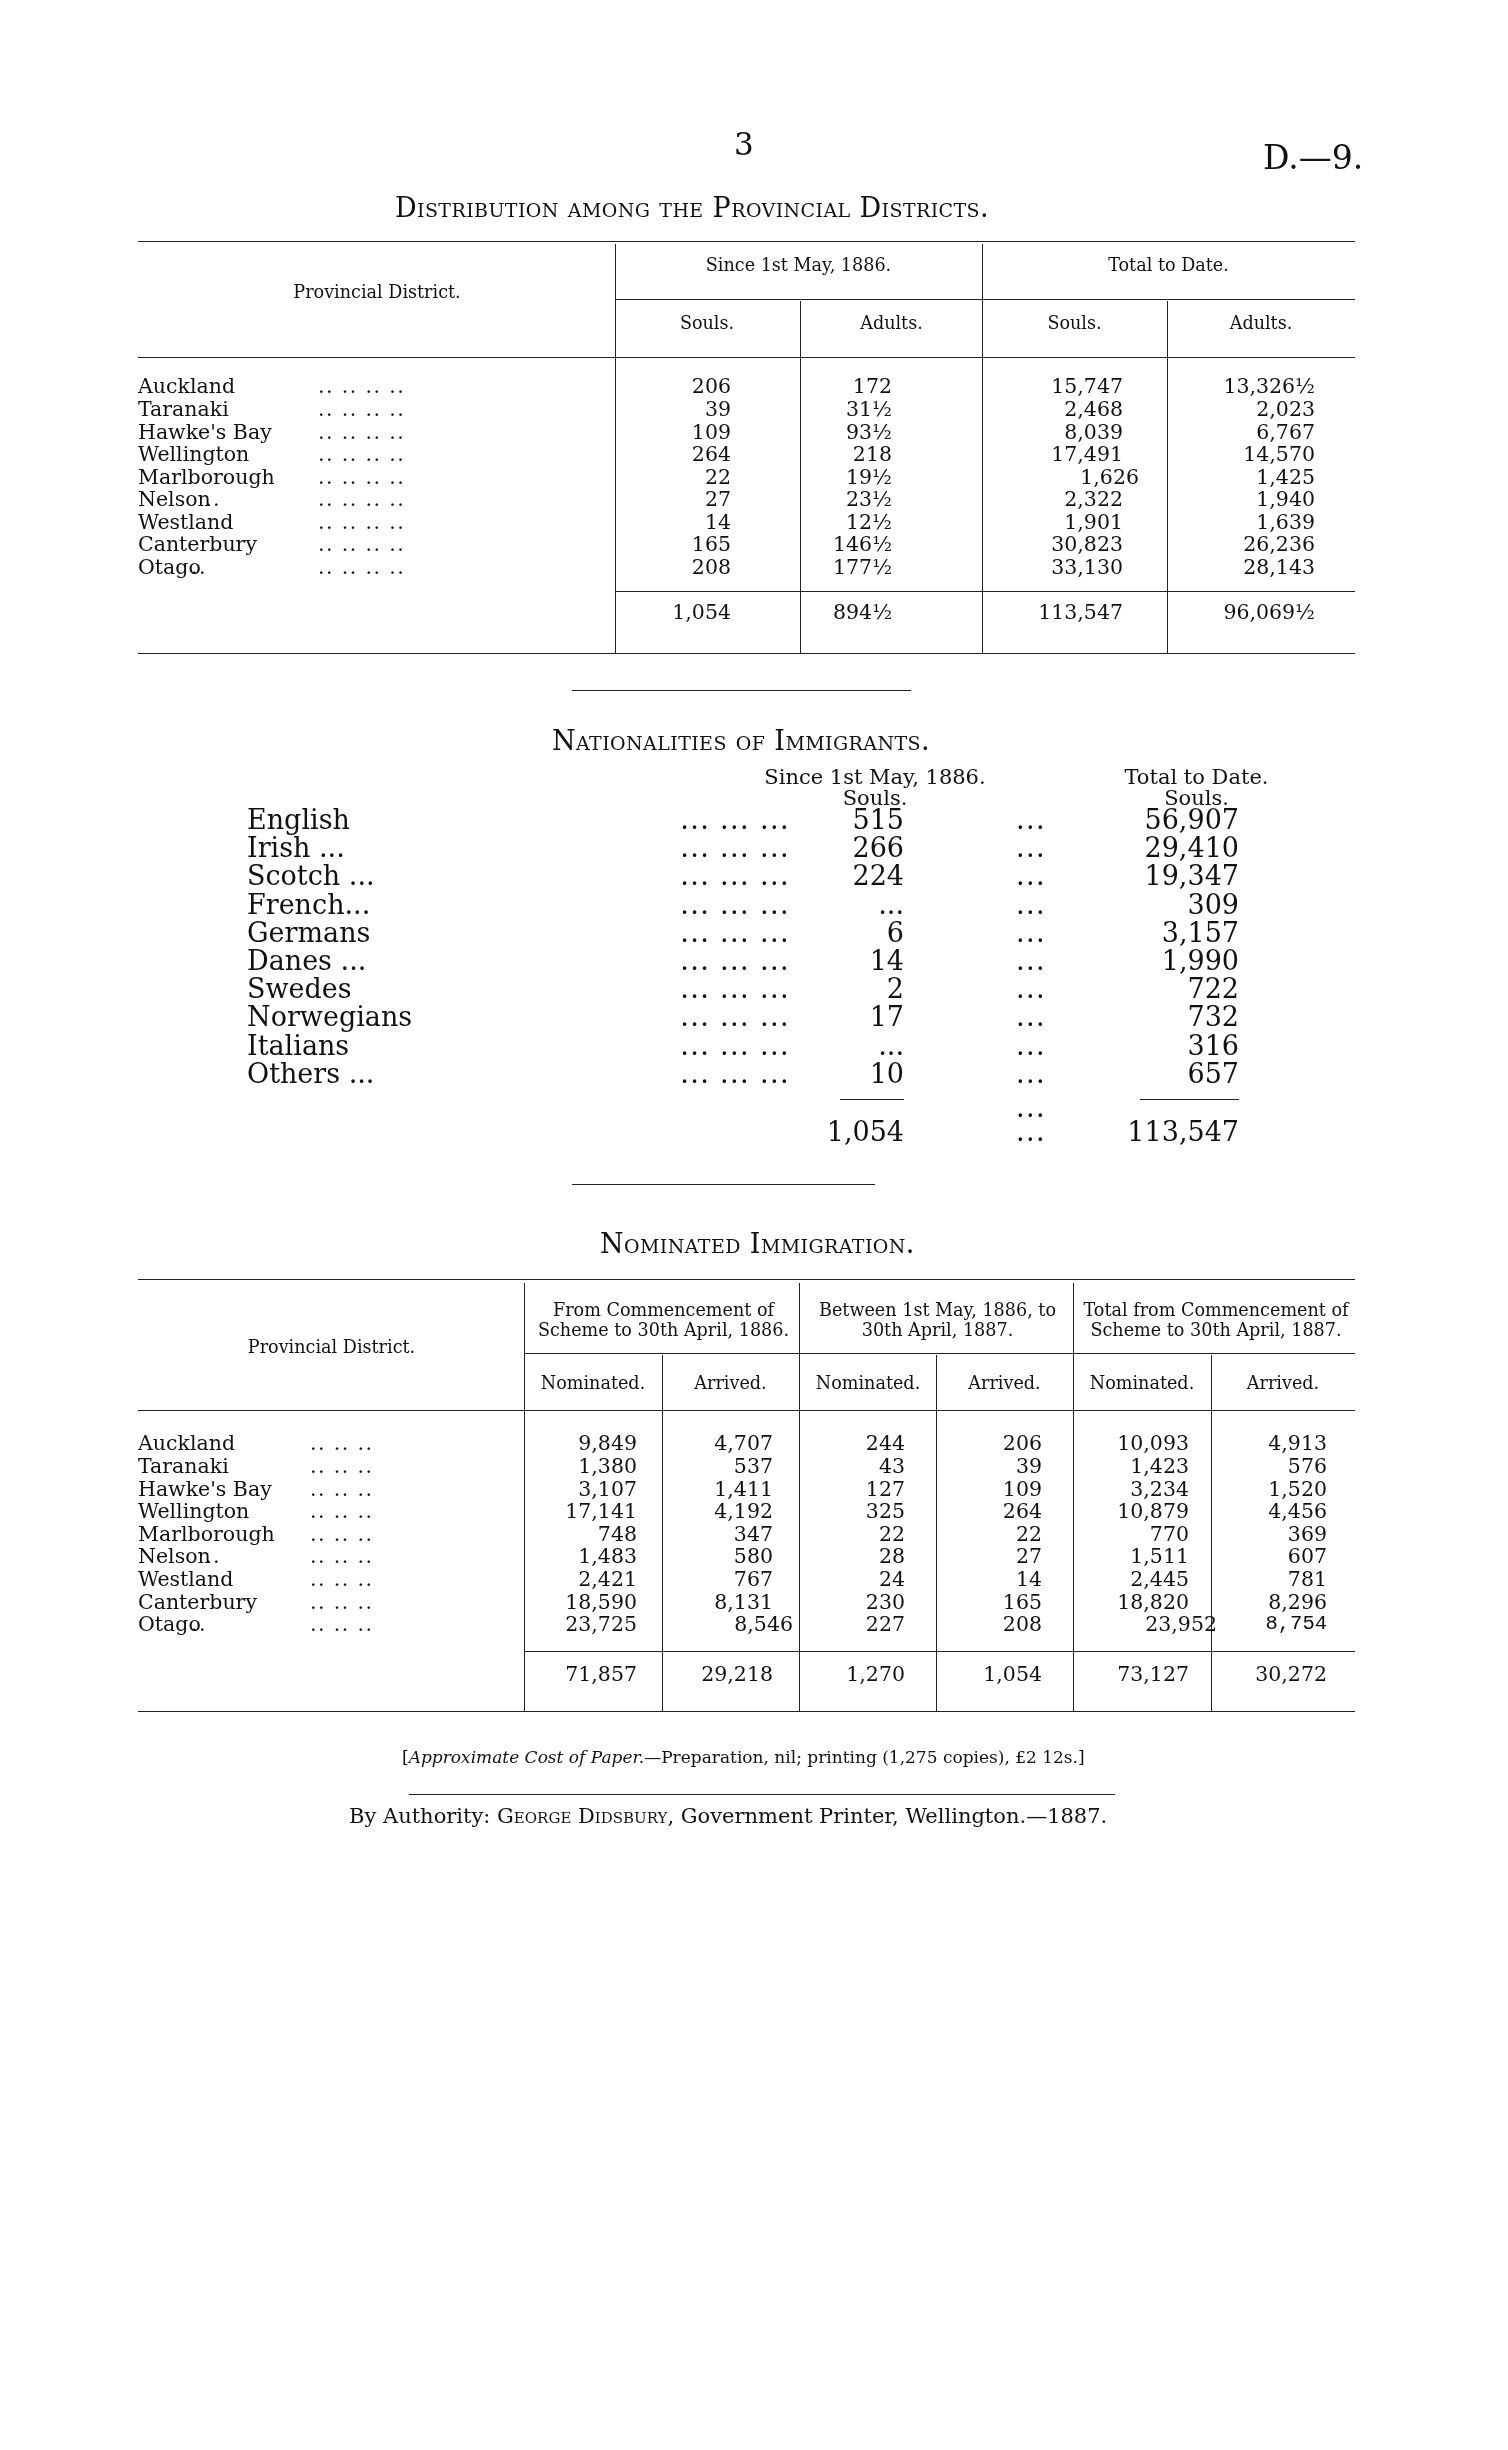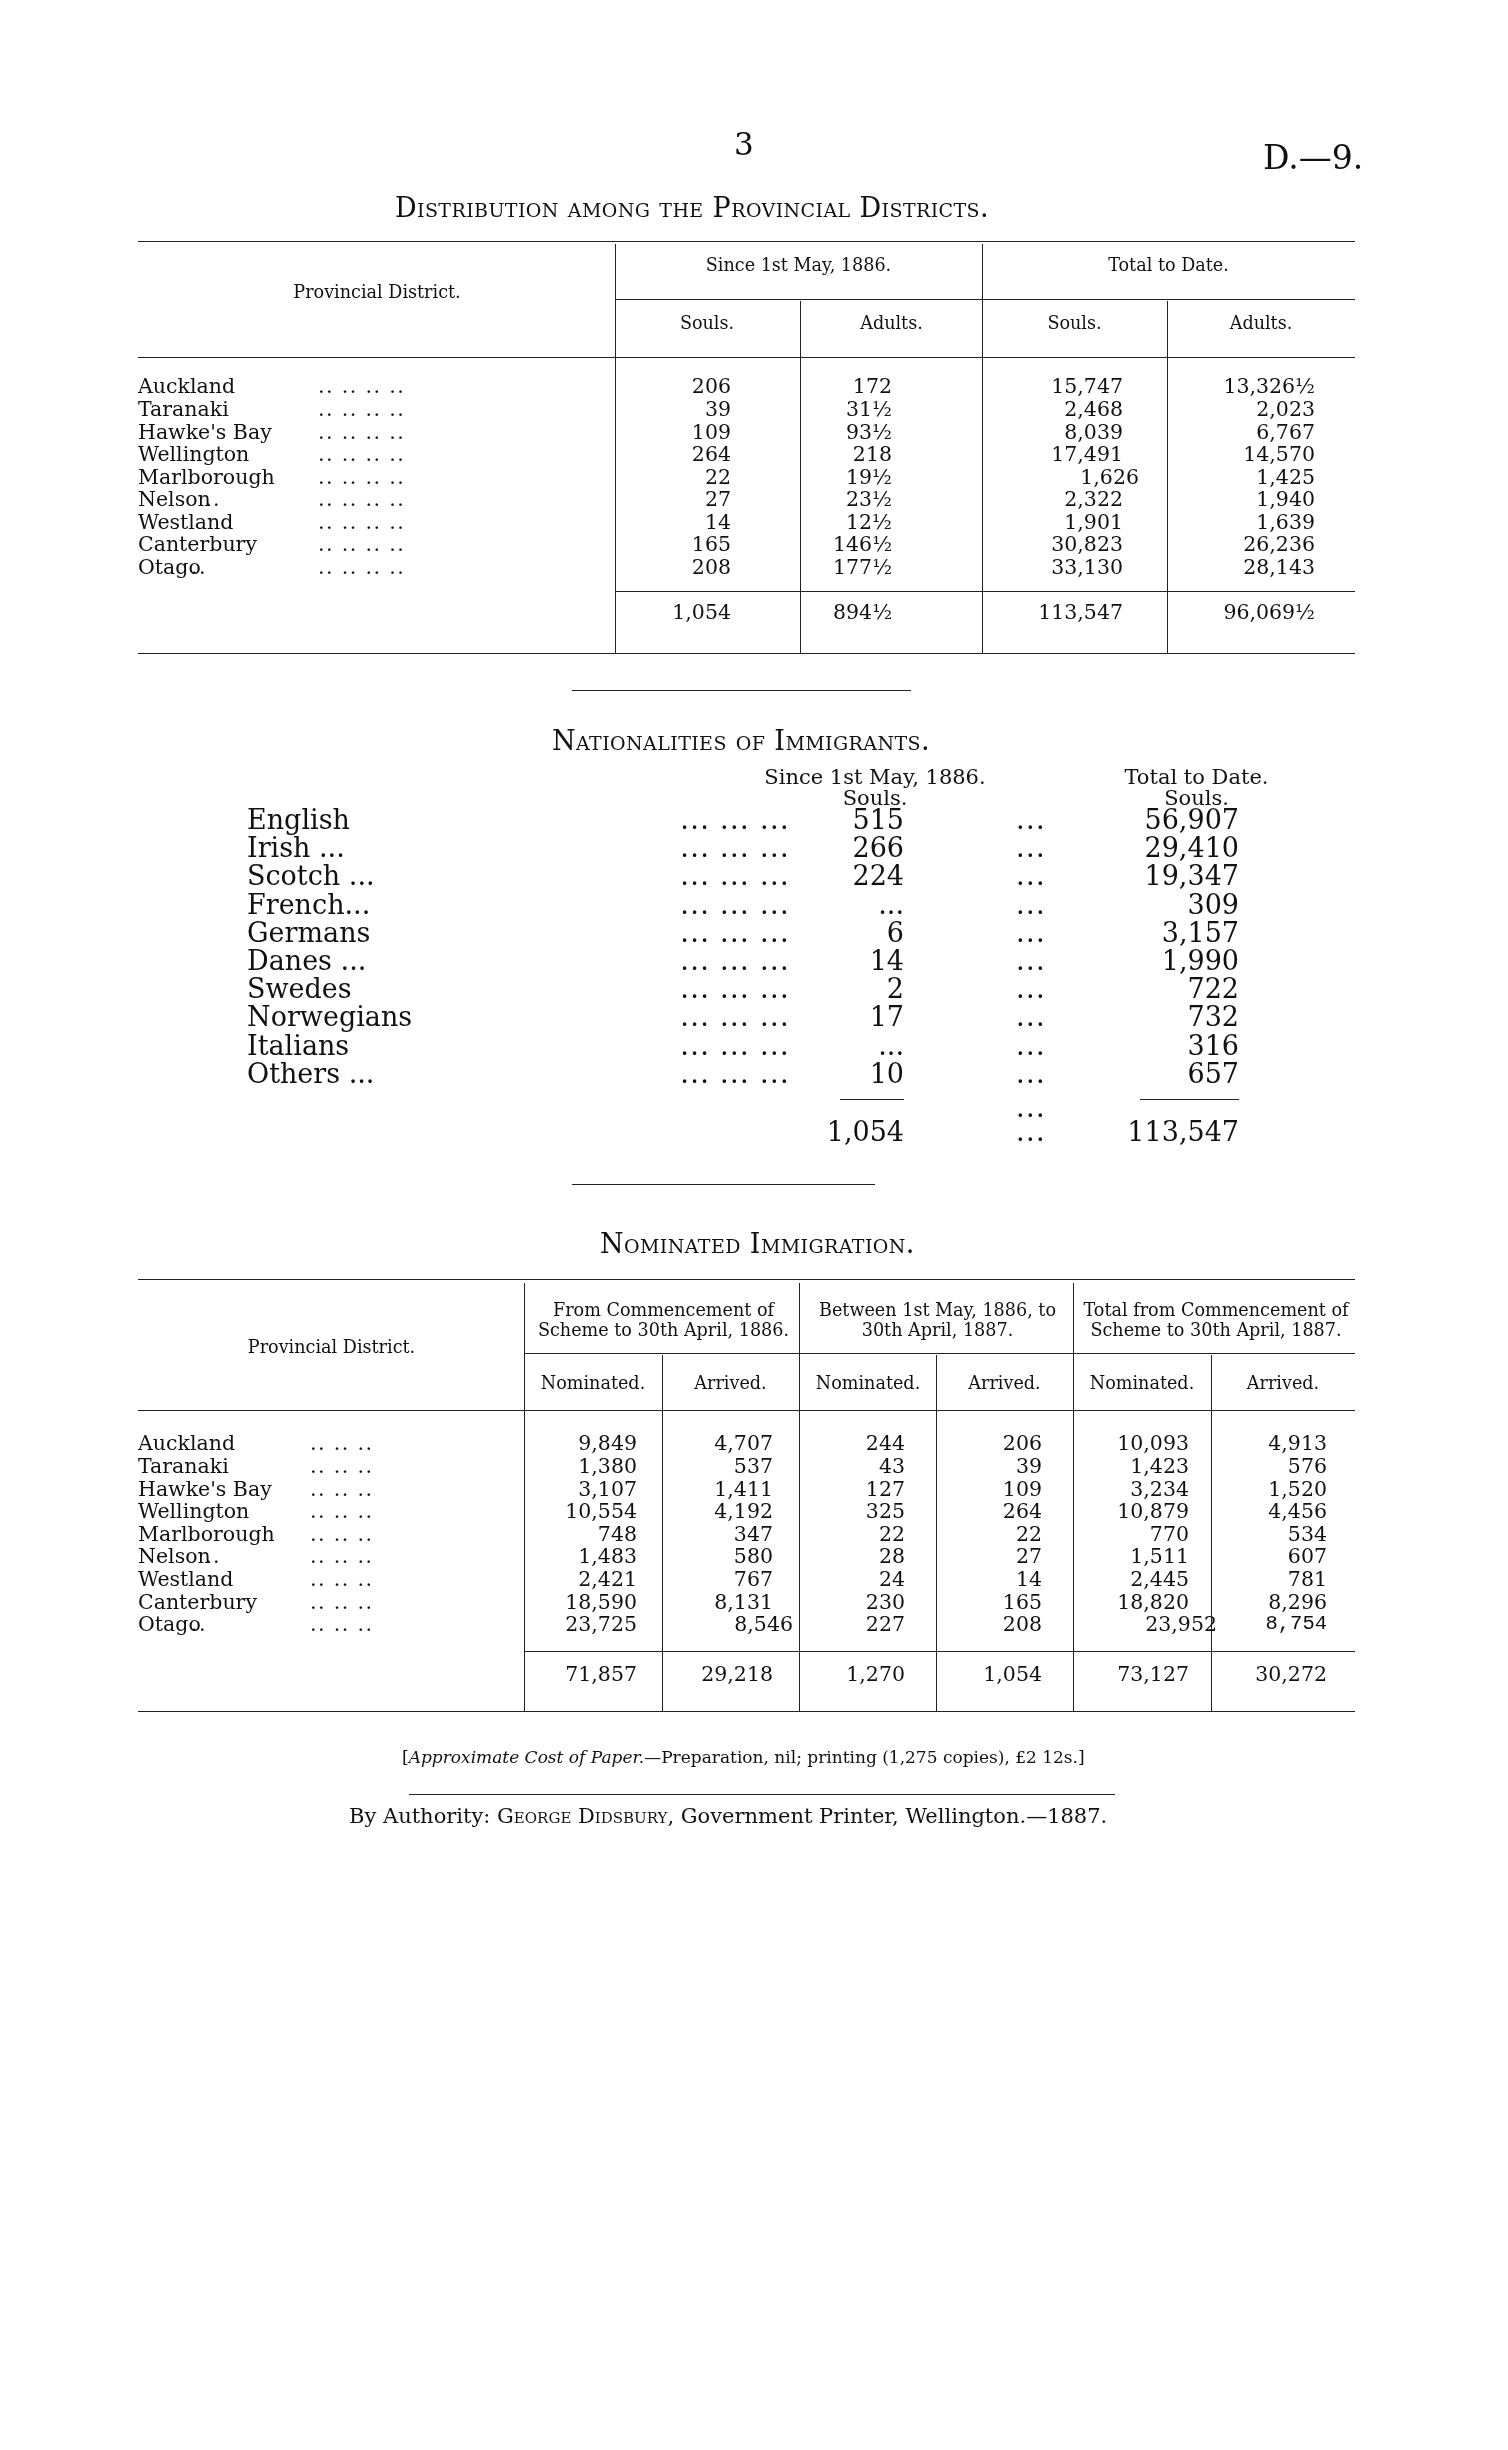--- a/index.html
+++ b/index.html
@@ -276,36 +276,36 @@
     <div class="cell" style="left:524px; width:113px; top:1478px;">3,107</div>
     <div class="cell" style="left:662px; width:111px; top:1478px;">1,411</div>
     <div class="cell" style="left:799px; width:106px; top:1478px;">127</div>
     <div class="cell" style="left:936px; width:106px; top:1478px;">109</div>
     <div class="cell" style="left:1073px; width:116px; top:1478px;">3,234</div>
     <div class="cell" style="left:1211px; width:116px; top:1478px;">1,520</div>
   </div>
   <div>
     <div class="name" style="left:138px; top:1500px;">Wellington</div>
     <div class="dots" style="left:310px; top:1500px;">..      ..      ..</div>
-    <div class="cell" style="left:524px; width:113px; top:1500px;">10,554</div>
+    <div class="cell" style="left:524px; width:113px; top:1500px;">17,141</div>
     <div class="cell" style="left:662px; width:111px; top:1500px;">4,192</div>
     <div class="cell" style="left:799px; width:106px; top:1500px;">325</div>
     <div class="cell" style="left:936px; width:106px; top:1500px;">264</div>
     <div class="cell" style="left:1073px; width:116px; top:1500px;">10,879</div>
     <div class="cell" style="left:1211px; width:116px; top:1500px;">4,456</div>
   </div>
   <div>
     <div class="name" style="left:138px; top:1523px;">Marlborough</div>
     <div class="dots" style="left:310px; top:1523px;">..      ..      ..</div>
     <div class="cell" style="left:524px; width:113px; top:1523px;">748</div>
     <div class="cell" style="left:662px; width:111px; top:1523px;">347</div>
     <div class="cell" style="left:799px; width:106px; top:1523px;">22</div>
     <div class="cell" style="left:936px; width:106px; top:1523px;">22</div>
     <div class="cell" style="left:1073px; width:116px; top:1523px;">770</div>
-    <div class="cell" style="left:1211px; width:116px; top:1523px;">534</div>
+    <div class="cell" style="left:1211px; width:116px; top:1523px;">369</div>
   </div>
   <div>
     <div class="name" style="left:138px; top:1545px;">Nelson</div>
     <div class="dots" style="left:205px; top:1545px;">..</div>
     <div class="dots" style="left:310px; top:1545px;">..      ..      ..</div>
     <div class="cell" style="left:524px; width:113px; top:1545px;">1,483</div>
     <div class="cell" style="left:662px; width:111px; top:1545px;">580</div>
     <div class="cell" style="left:799px; width:106px; top:1545px;">28</div>
     <div class="cell" style="left:936px; width:106px; top:1545px;">27</div>
     <div class="cell" style="left:1073px; width:116px; top:1545px;">1,511</div>

